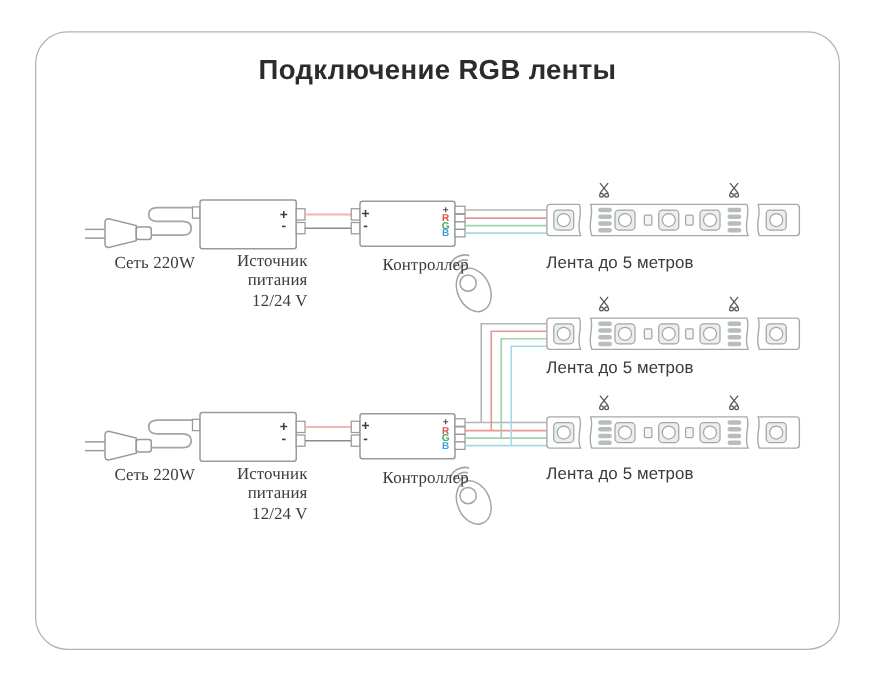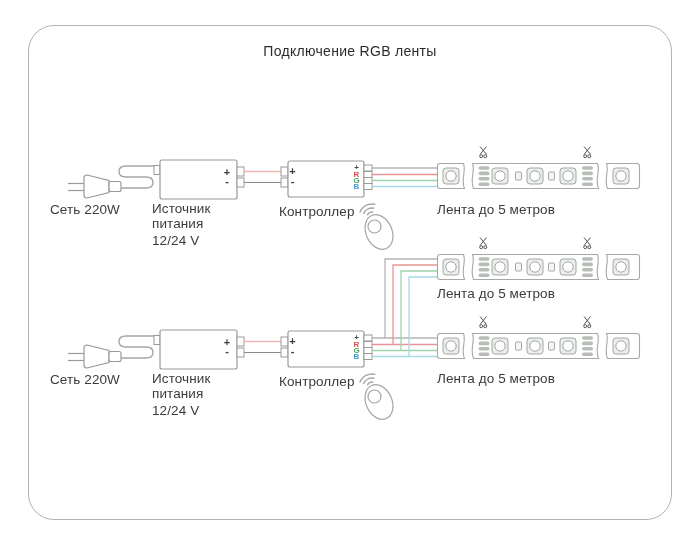--- a/index.html
+++ b/index.html
@@ -2,23 +2,23 @@
 <html style="--frame-border: #b3b3b3; --outline: #9a9a9a; --outline-light: #a8a8a8; --text: #3b3b3b; --title-text: #2c2c2c; --wire-supply-plus: #f3b4b4; --wire-supply-minus: #8c8c8c; --wire-plus: #b5b5b5; --wire-red: #e99595; --wire-green: #9fd3ad; --wire-blue: #a4d9ea; --terminal-red: #e84c4c; --terminal-green: #3fae5c; --terminal-blue: #3e9fe0; --pad: #b7beb7; --led-fill: #ebeeeb; --scissors: #555555;"><head>
 <meta charset="utf-8">
 <style>
   html,body{margin:0;padding:0;background:#fff;}
   body{width:700px;height:544px;font-family:"Liberation Sans",sans-serif;}
   .stage{position:relative;width:700px;height:544px;background:#fff;overflow:hidden;}
   .frame{position:absolute;left:28px;top:25px;width:642px;height:493px;
          border:1.3px solid var(--frame-border);border-radius:26px;background:#fff;}
   .canvas{position:absolute;left:0;top:0;}
   .title{position:absolute;left:0;top:43px;width:700px;text-align:center;
-         font-size:14px;font-weight:400;color:var(--title-text);letter-spacing:.3px;}
+         font-size:22px;font-weight:700;color:var(--title-text);letter-spacing:.3px;}
   .lbl{position:absolute;font-size:13.5px;color:var(--text);line-height:15px;letter-spacing:.1px;}
-  .center{text-align:left;}
+  .center{text-align:right;font-family:Liberation Serif, serif;}
   .volt{margin-top:2px;}
   .term{position:absolute;font-size:11px;line-height:11px;color:#3d3d3d;
         text-align:center;font-weight:600;}
   .term-sm{position:absolute;font-size:8px;line-height:8px;font-weight:700;
            width:9px;text-align:center;}
   .c-plus{color:#4a4a4a;}
   .c-r{color:var(--terminal-red);}
   .c-g{color:var(--terminal-green);}
   .c-b{color:var(--terminal-blue);}
   

